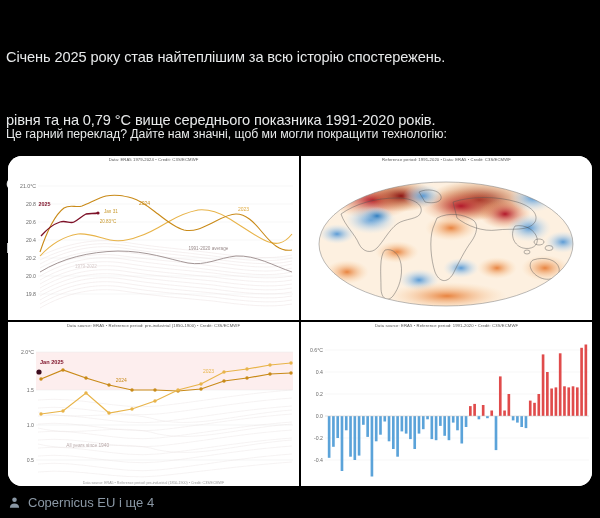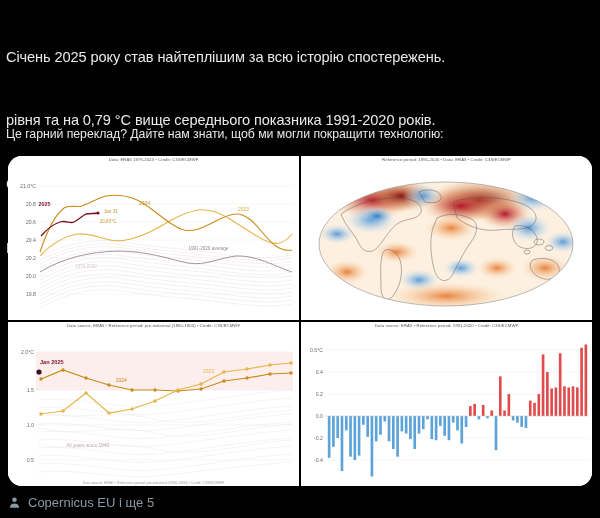--- a/index.html
+++ b/index.html
@@ -78,21 +78,21 @@
 
 <div id="root">
 
   <div class="post-text">
     <div>Січень 2025 року став найтеплішим за всю історію спостережень.</div>
     <div>рівня та на 0,79 °C вище середнього показника 1991-2020 років.</div>
     <div>Стійкість високої температури. підкреслює значні кліматичні тенденції.</div>
     <div><span>Прочитайте повний</span><span class="link">#C3S</span><span> кліматичний бюлетень:</span><span class="link">bit.ly/4hGVBxa</span></div>
   </div>
 
-  <div class="translate-note">Це гарний переклад? Дайте нам знати, щоб ми могли покращити технологію:</div>
+  <div class="translate-note">Це гарний переклад? Дайте нам значні, щоб ми могли покращити технологію:</div>
 
   <div class="media">
 
     <div class="panel">
       <div class="cap">Data: ERA5 1979-2024 • Credit: C3S/ECMWF</div>
       <svg viewBox="0 0 291 164" width="100%" height="100%" preserveAspectRatio="none">
         <rect x="0" y="0" width="291" height="164" fill="#ffffff"></rect>
 
         <g stroke="#ececec" stroke-width="0.5">
           <line x1="30" y1="30" x2="285" y2="30"></line>
@@ -392,16 +392,16 @@
 
   </div>
 
   <div class="footer">
     <span>
       <svg class="avatar-ic" viewBox="0 0 24 24" fill="#8b98a5" aria-hidden="true">
         <circle cx="12" cy="7" r="4.2"></circle>
         <path d="M3.5 21.5c0-4.7 3.8-7.5 8.5-7.5s8.5 2.8 8.5 7.5z"></path>
       </svg>
     </span>
-    <span>Copernicus EU і ще 5</span>
+    <span>Copernicus EU і ще 4</span>
   </div>
 
 </div>
 
 </body></html>

